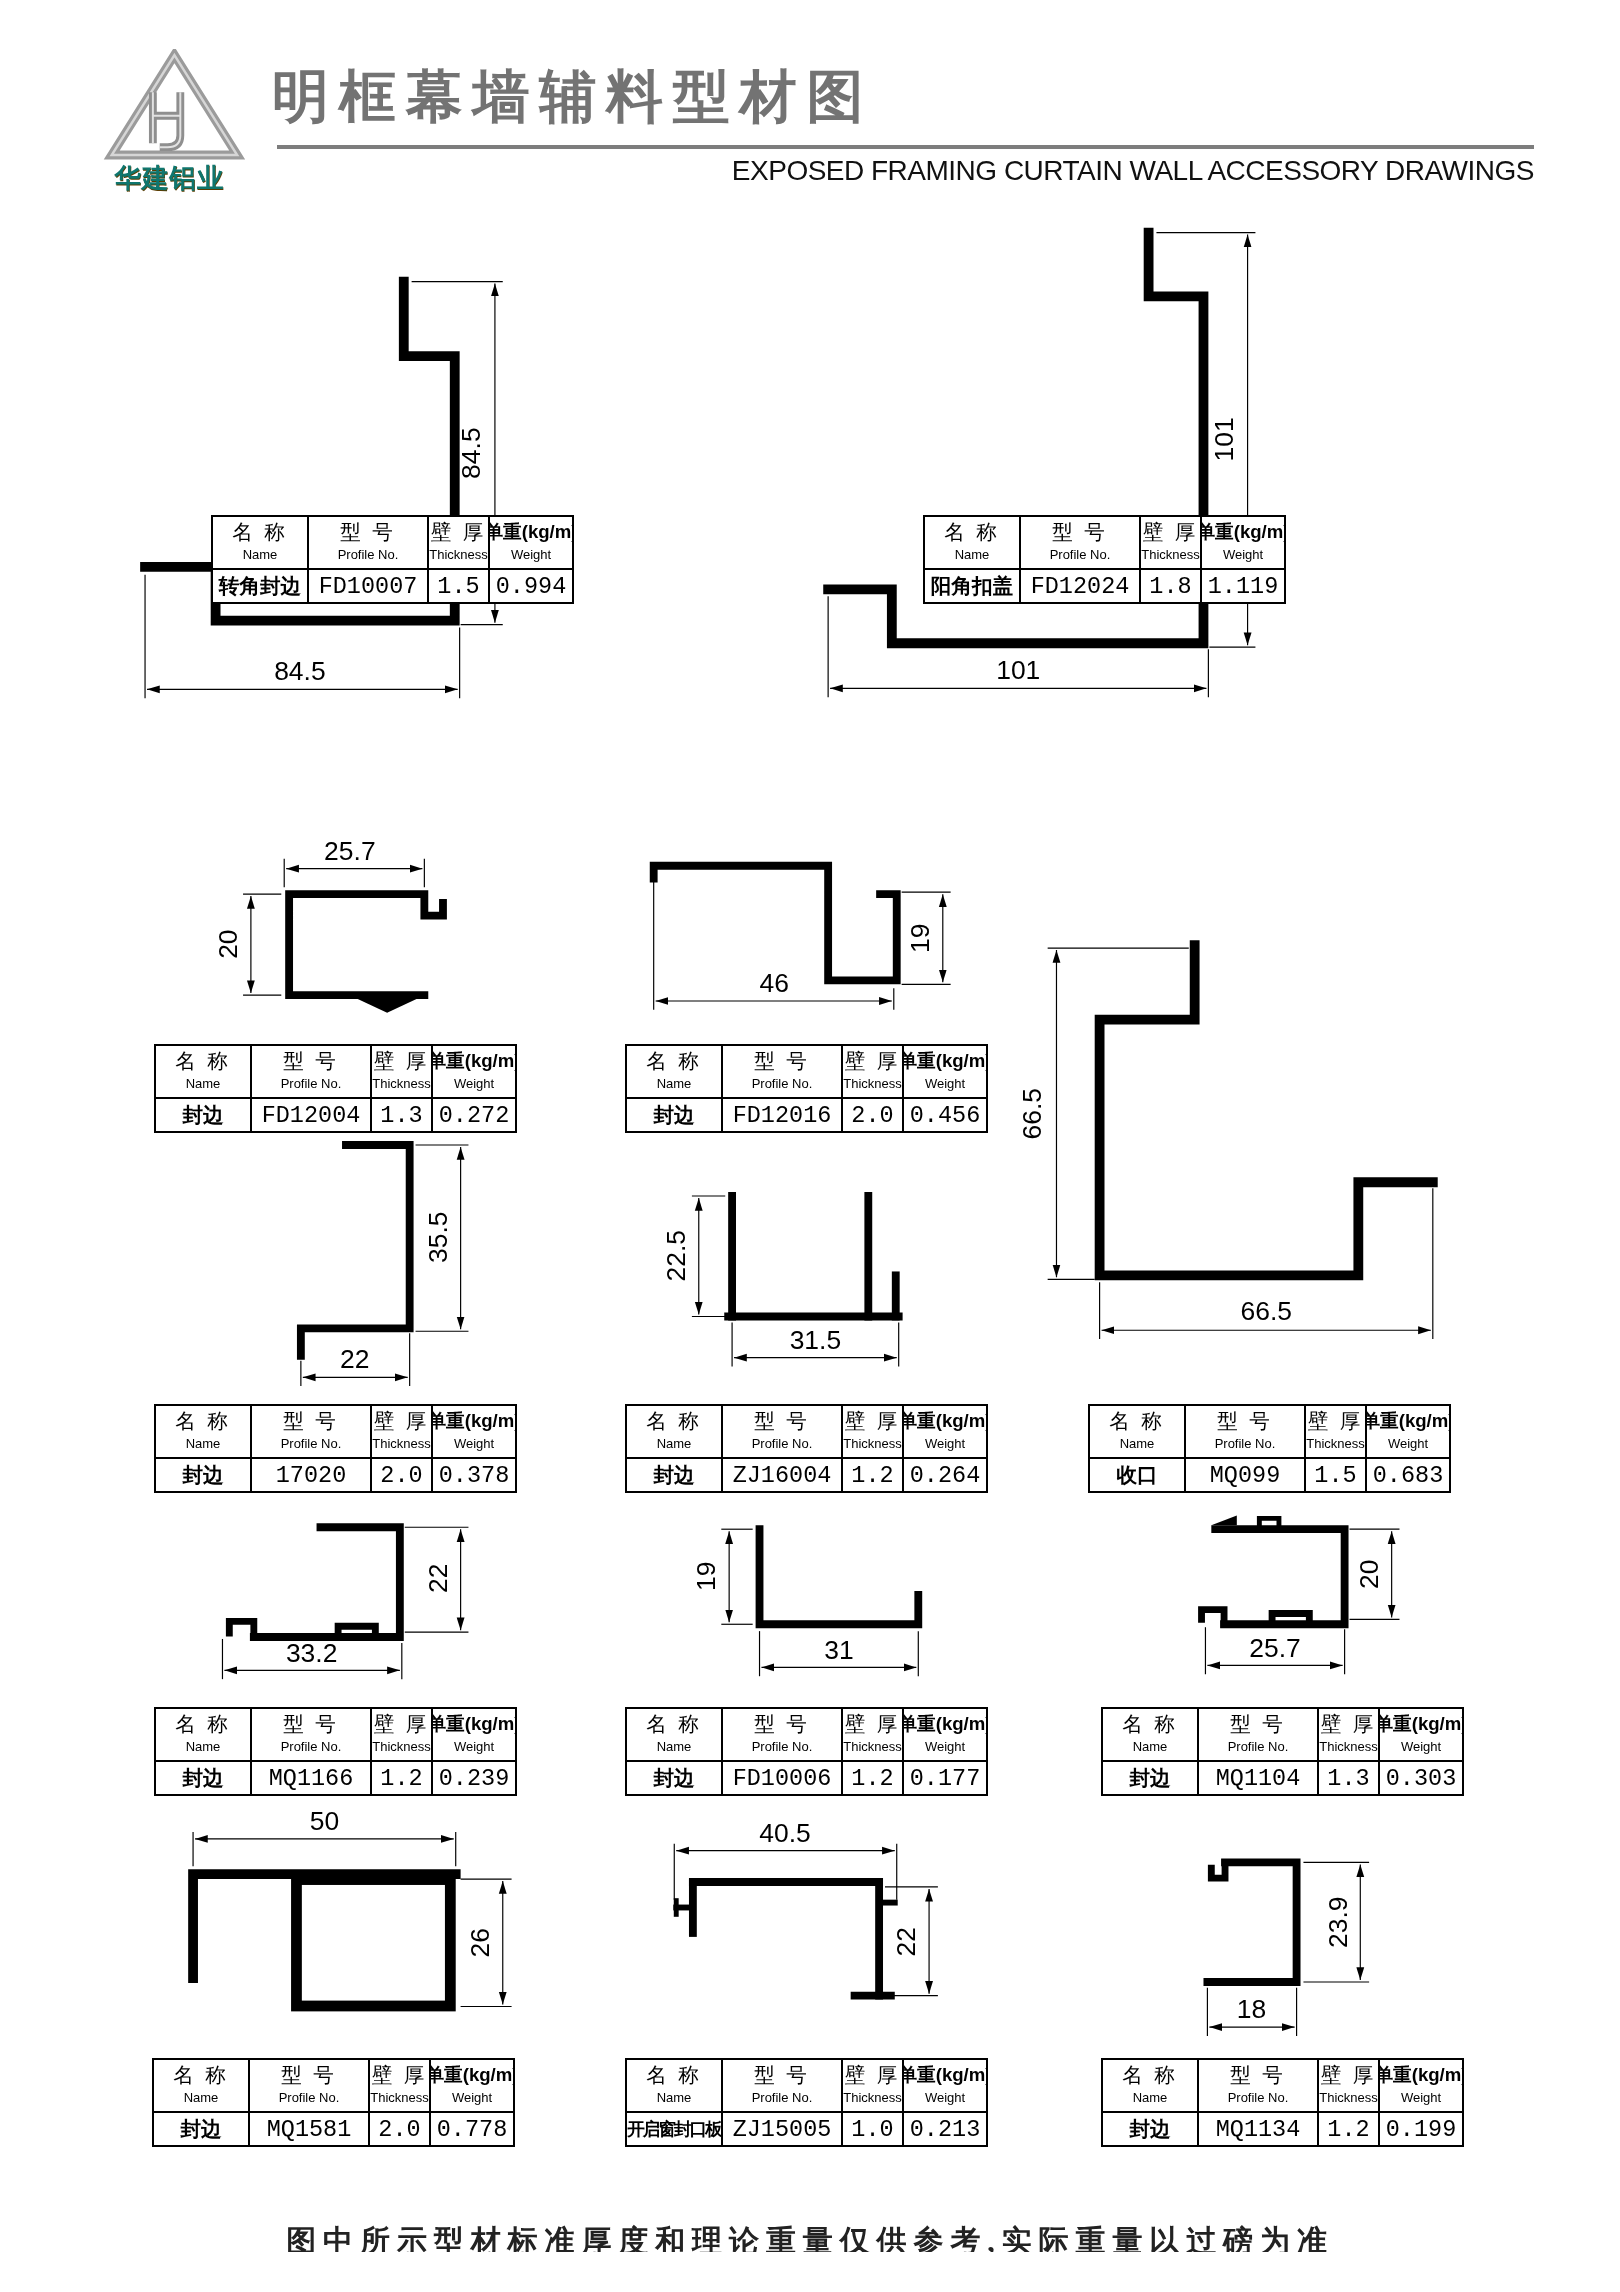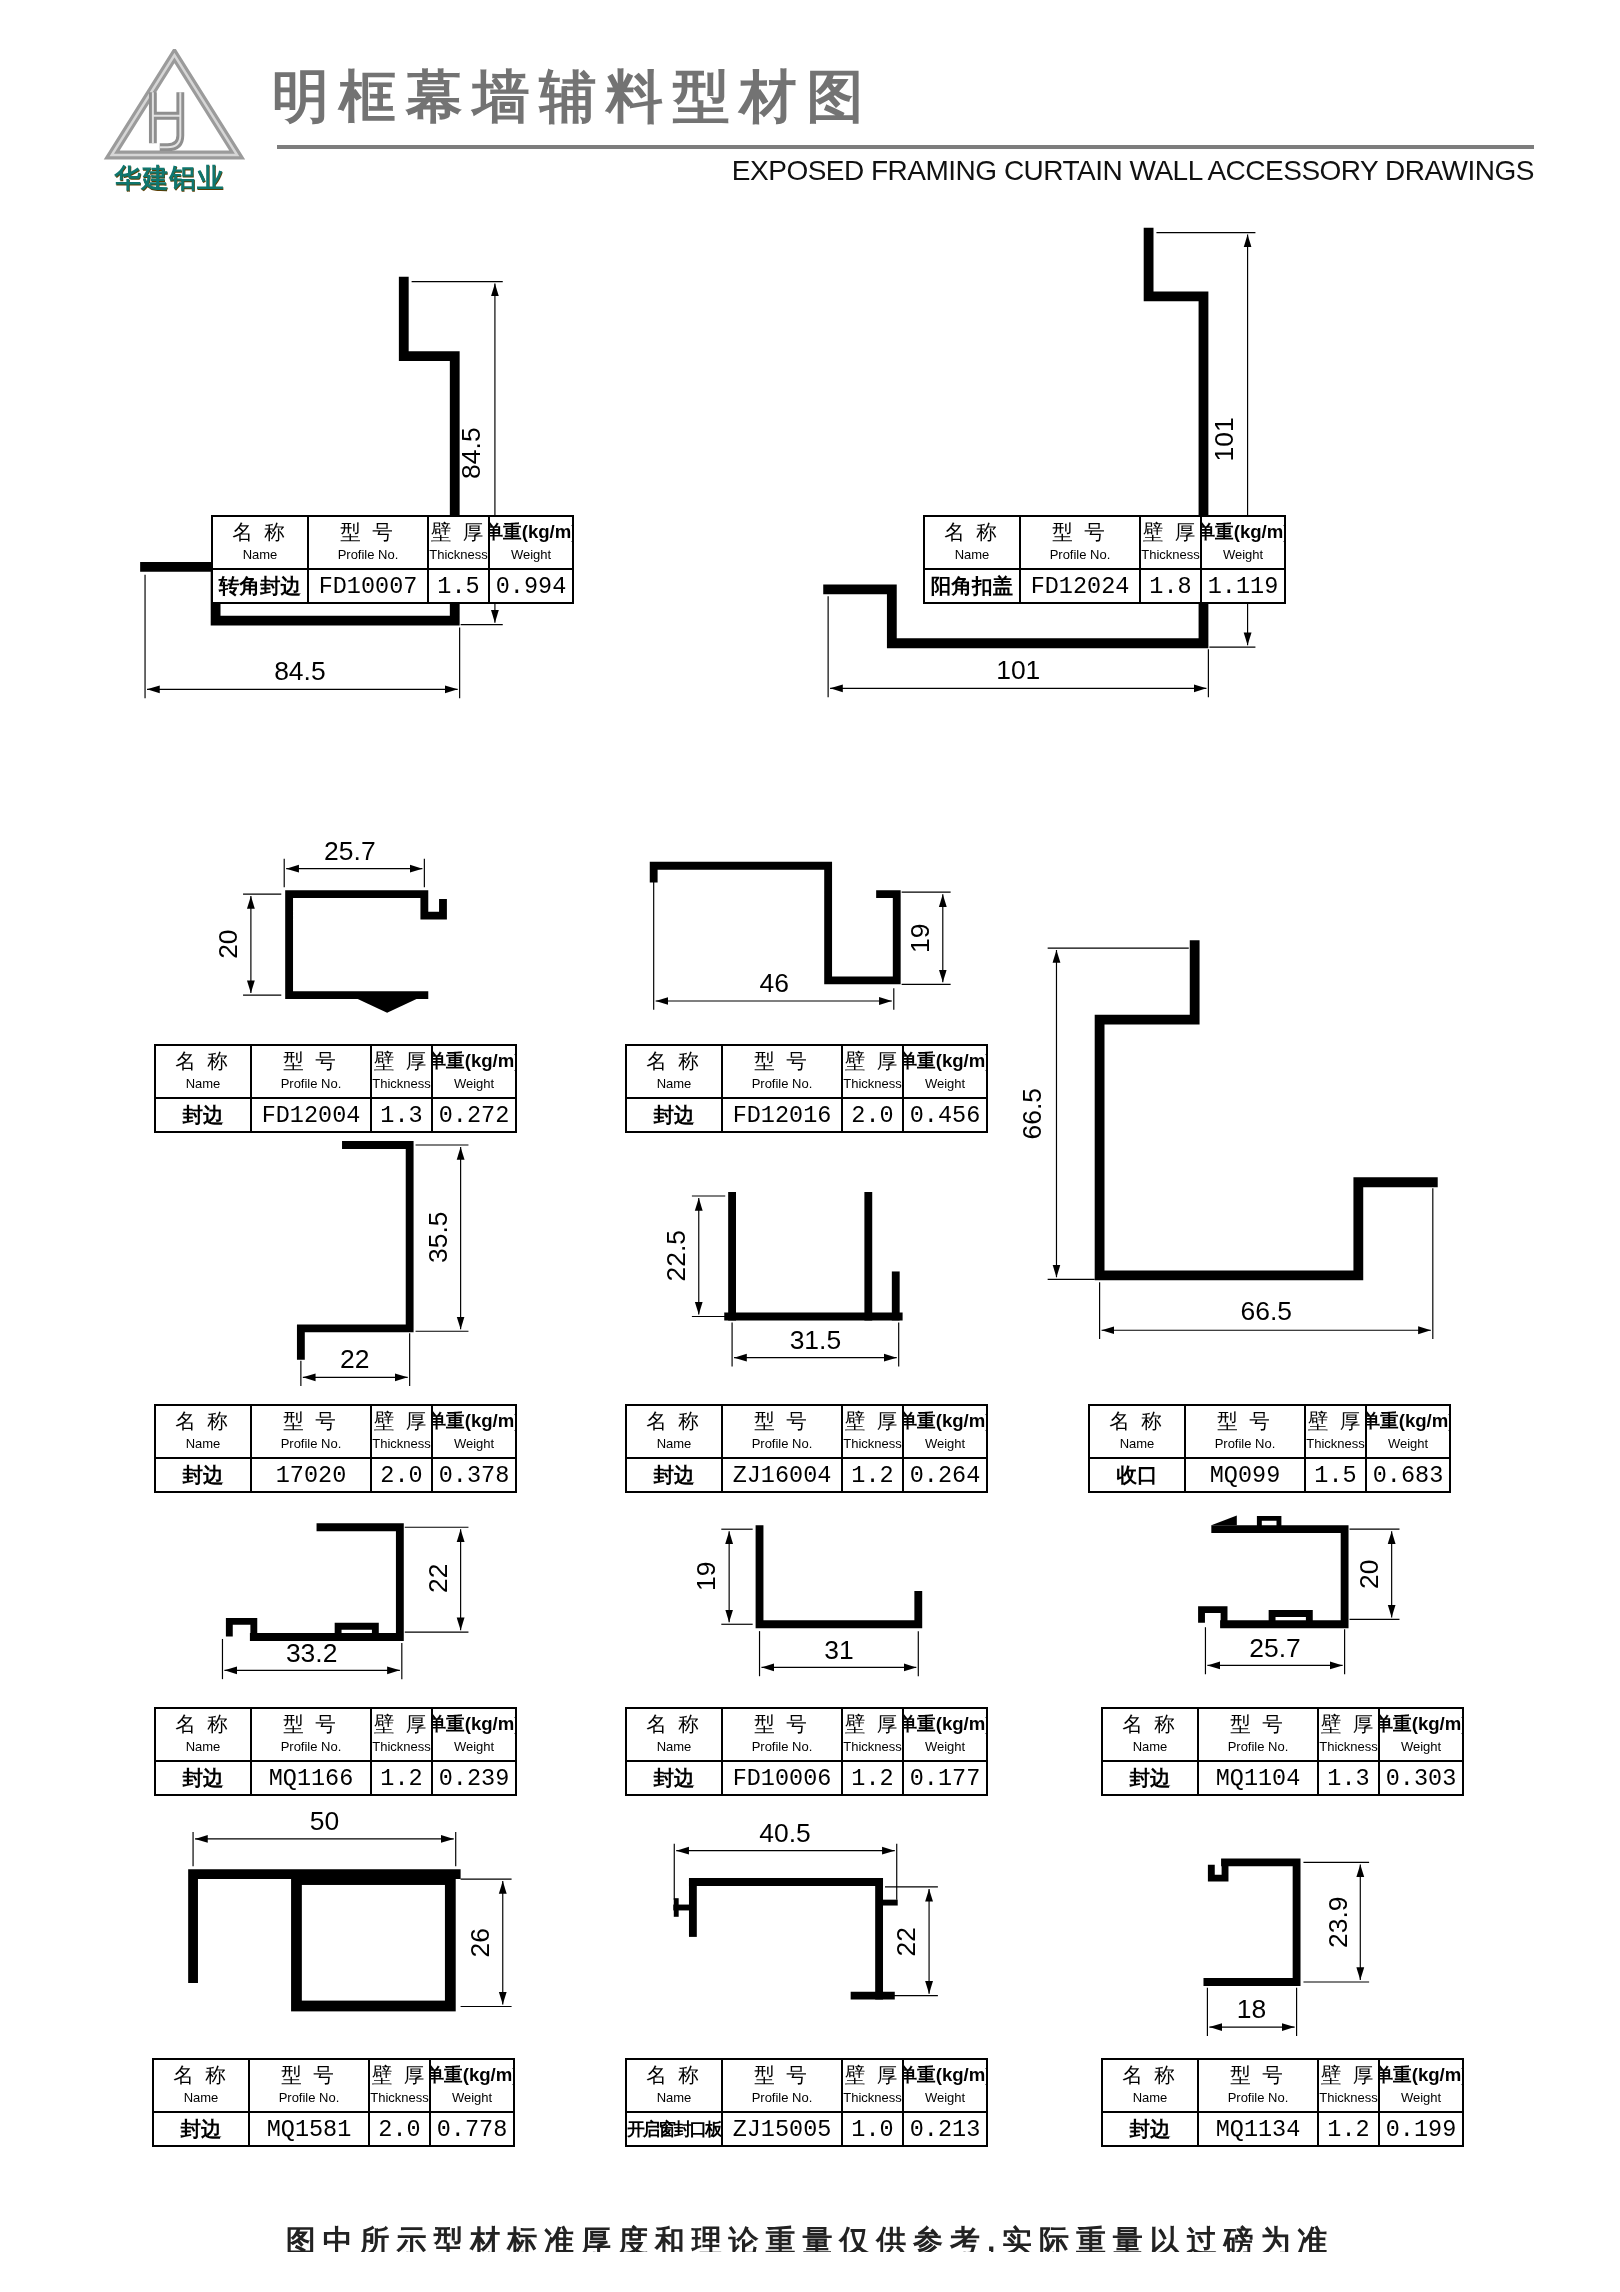--- a/index.html
+++ b/index.html
@@ -31,21 +31,21 @@
   .valcn.long{font-size:17.6px;letter-spacing:-2px}
   
   #draw{left:0;top:0}
   .pf{fill:none;stroke:#000;stroke-linecap:square;stroke-linejoin:miter}
   .w10{stroke-width:10}.w8{stroke-width:8}.w7{stroke-width:7}.w6{stroke-width:6}.w5{stroke-width:5}
   .xl{stroke:#000;stroke-width:1.2}
   .dl{stroke:#000;stroke-width:1.2;marker-start:url(#ar);marker-end:url(#ar)}
   .dim{font-family:"Liberation Sans","DejaVu Sans",sans-serif;font-size:27px;fill:#000}
   
   #footnote{left:0;right:0;top:2223px;height:29px;overflow:hidden;text-align:center;
-            font-family:Liberation Sans, sans-serif;font-size:30px;font-weight:600;
+            font-family:Liberation Serif, serif;font-size:30px;font-weight:600;
             letter-spacing:6.9px;color:#222;line-height:35px;white-space:nowrap}
 </style>
 </head>
 <body>
 
 <svg class="abs" style="left:98px;top:49px" width="147" height="113" viewBox="0 0 150 115">
   <path d="M78,6 L142,108 L14,108 Z" fill="none" stroke="#9b9b9b" stroke-width="9"></path>
   <path d="M78,6 L142,108 L14,108 Z" fill="none" stroke="#d6d6d6" stroke-width="2.5"></path>
   <path d="M56,44 V96 M56,68 H84 M84,44 V88 q0,12 -13,12 h-8" fill="none" stroke="#8f8f8f" stroke-width="8"></path>
   <path d="M56,44 V96 M56,68 H84 M84,44 V88 q0,12 -13,12 h-8" fill="none" stroke="#e2e2e2" stroke-width="2"></path>

